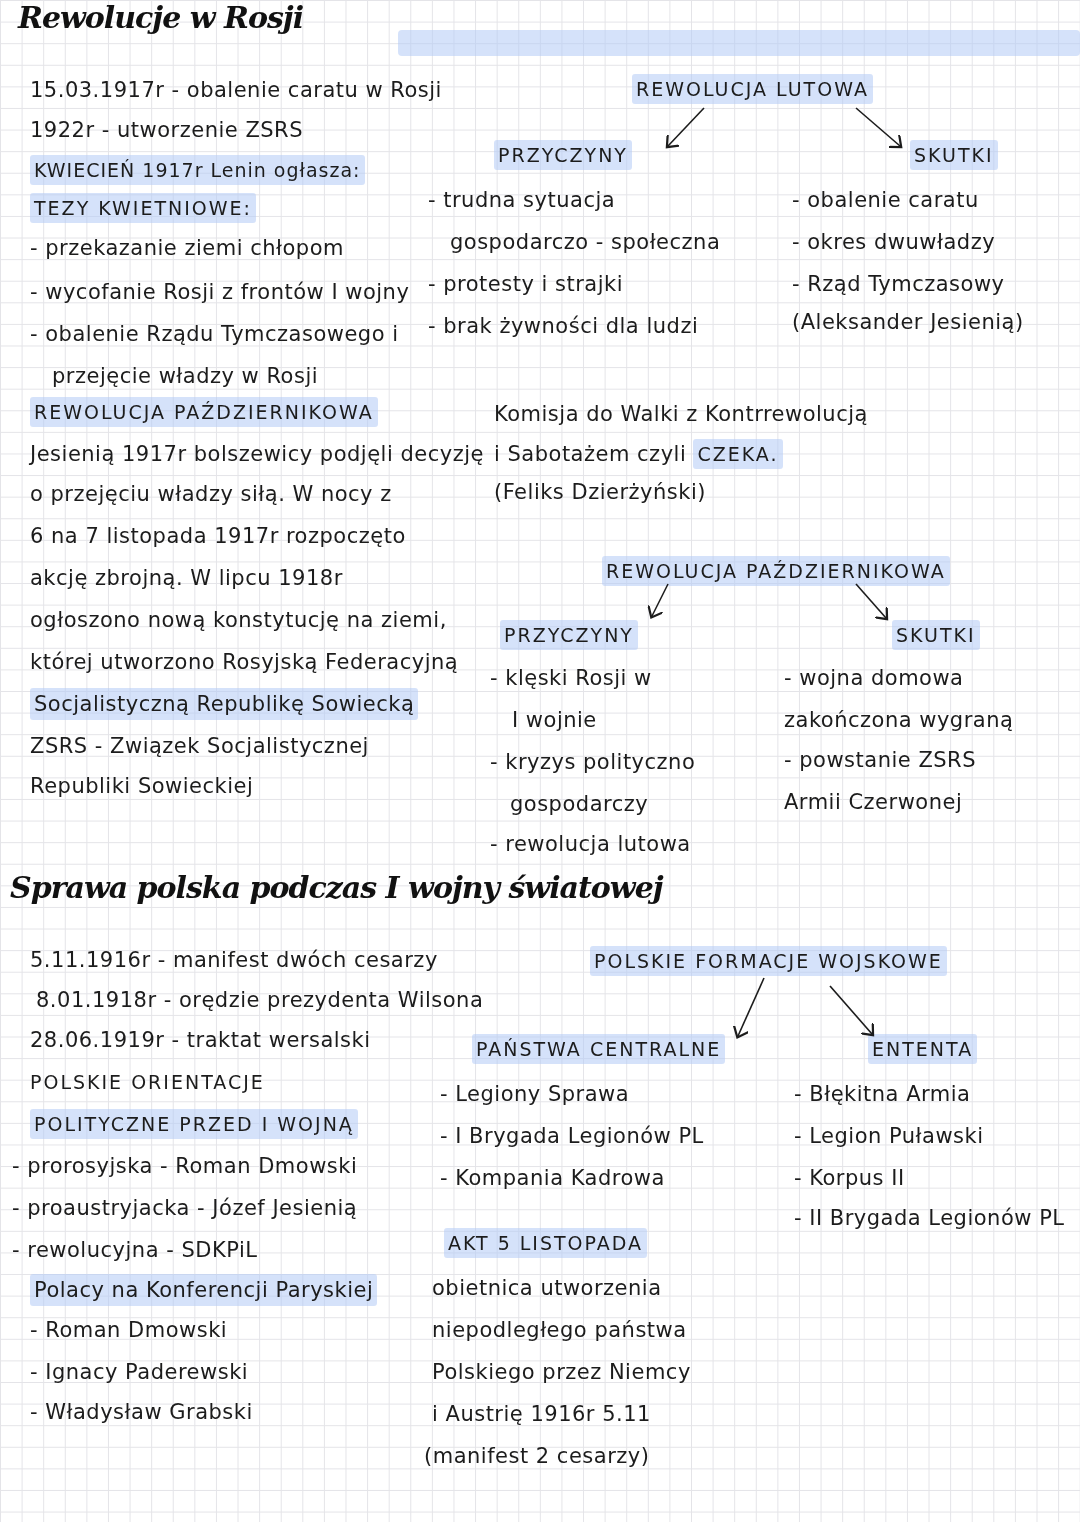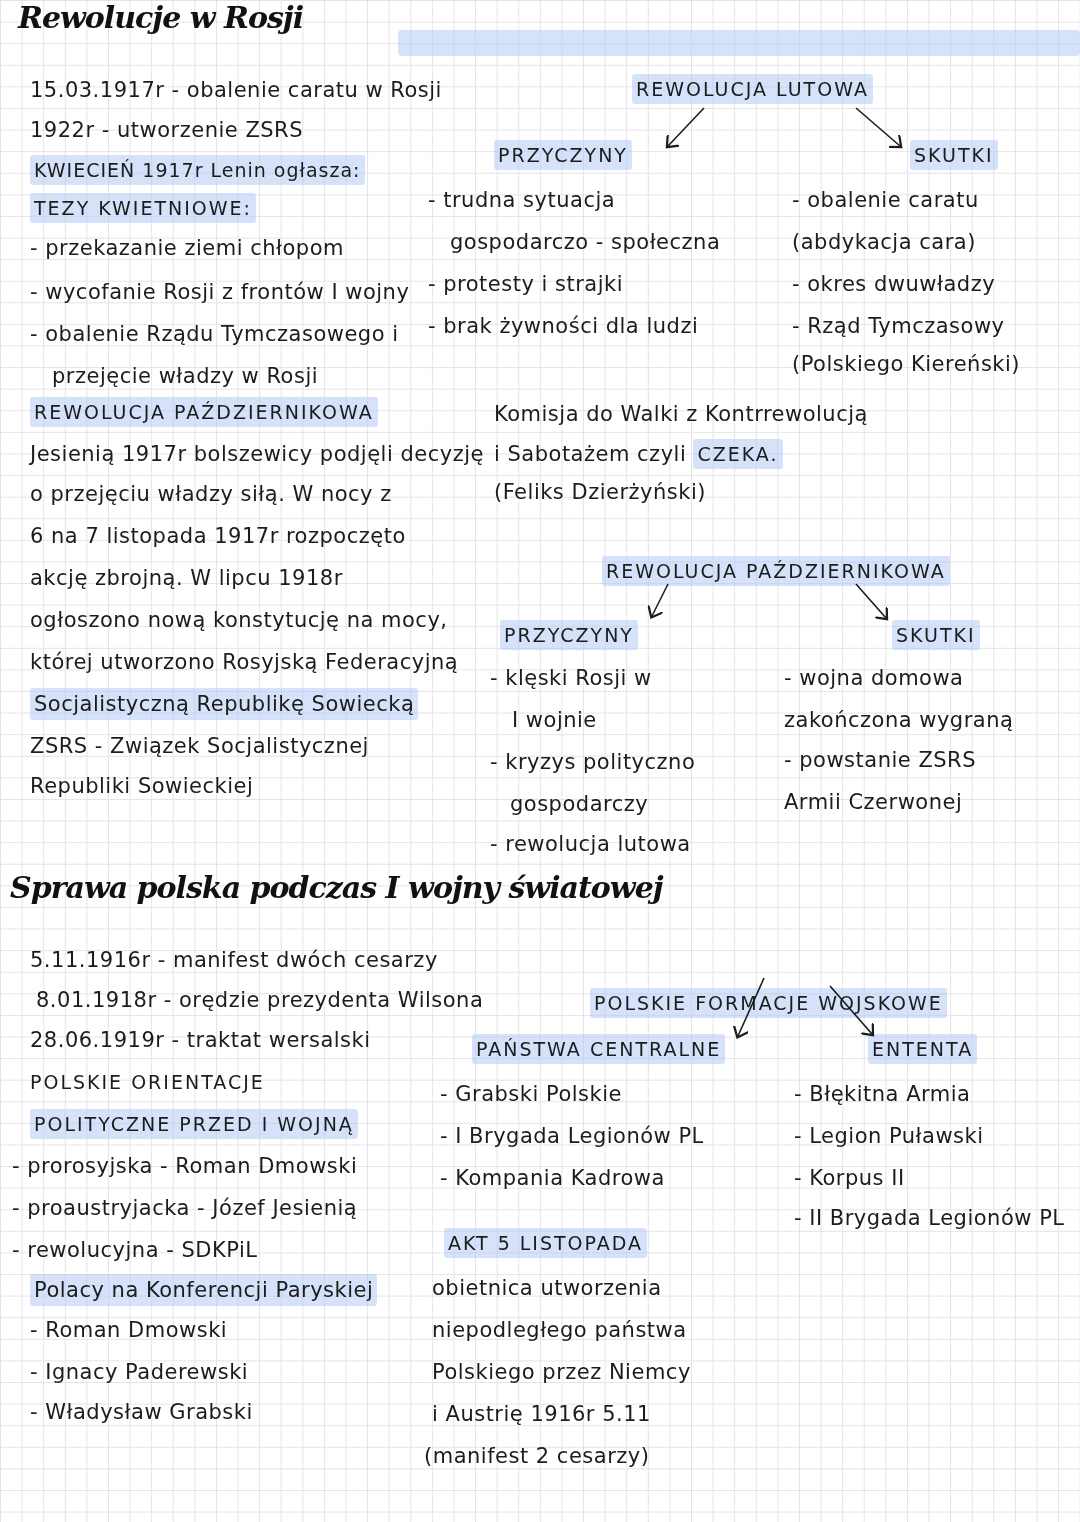--- a/index.html
+++ b/index.html
@@ -39,43 +39,42 @@
   <span class="line" style="margin-top:-6px;"><span class="hl caps">TEZY KWIETNIOWE:</span></span>
   <span class="line" style="margin-top:-4px;">- przekazanie ziemi chłopom</span>
   <span class="line">- wycofanie Rosji z frontów I wojny</span>
   <span class="line" style="margin-top:-2px;">- obalenie Rządu Tymczasowego i</span>
   <span class="line" style="padding-left:22px; margin-top:-2px;">przejęcie władzy w Rosji</span>
   <span class="line" style="margin-top:-8px;"><span class="hl caps">REWOLUCJA PAŹDZIERNIKOWA</span></span>
   <span class="line" style="margin-top:-2px;">Jesienią 1917r bolszewicy podjęli decyzję</span>
   <span class="line" style="margin-top:-4px;">o przejęciu władzy siłą. W nocy z</span>
   <span class="line" style="margin-top:-2px;">6 na 7 listopada 1917r rozpoczęto</span>
   <span class="line" style="margin-top:-2px;">akcję zbrojną. W lipcu 1918r</span>
-  <span class="line" style="margin-top:-2px;">ogłoszono nową konstytucję na mocy,</span>
+  <span class="line" style="margin-top:-2px;">ogłoszono nową konstytucję na ziemi,</span>
   <span class="line" style="margin-top:-2px;">której utworzono Rosyjską Federacyjną</span>
   <span class="line" style="margin-top:-2px;"><span class="hl">Socjalistyczną Republikę Sowiecką</span></span>
   <span class="line" style="margin-top:-2px;">ZSRS - Związek Socjalistycznej</span>
   <span class="line" style="margin-top:-4px;">Republiki Sowieckiej</span>
 </div>
 
 <div class="abs caps hl" style="left:632px; top:74px;">REWOLUCJA LUTOWA</div>
 <div class="abs caps hl" style="left:494px; top:140px;">PRZYCZYNY</div>
 <div class="abs caps hl" style="left:910px; top:140px;">SKUTKI</div>
 
 <div class="abs hand" style="left:428px; top:178px;">
   <span class="line">- trudna sytuacja</span>
   <span class="line" style="padding-left:22px; margin-top:-2px;">gospodarczo - społeczna</span>
   <span class="line" style="margin-top:-2px;">- protesty i strajki</span>
   <span class="line" style="margin-top:-2px;">- brak żywności dla ludzi</span>
 </div>
 <div class="abs hand" style="left:792px; top:178px;">
   <span class="line">- obalenie caratu</span>
-  <span class="line" style="margin-top:-2px;">(abdykacja cara)</span>
   <span class="line" style="margin-top:-2px;">- okres dwuwładzy</span>
   <span class="line" style="margin-top:-2px;">- Rząd Tymczasowy</span>
-  <span class="line" style="margin-top:-6px;">(Polskiego Kiereński)</span>
+  <span class="line" style="margin-top:-6px;">(Aleksander Jesienią)</span>
 </div>
 
 <div class="abs hand" style="left:494px; top:392px;">
   <span class="line">Komisja do Walki z Kontrrewolucją</span>
   <span class="line" style="margin-top:-4px;"><span>i Sabotażem czyli</span> <span class="hl caps">CZEKA.</span></span>
   <span class="line" style="margin-top:-6px;">(Feliks Dzierżyński)</span>
 </div>
 
 <div class="abs caps hl" style="left:602px; top:556px;">REWOLUCJA PAŹDZIERNIKOWA</div>
 <div class="abs caps hl" style="left:500px; top:620px;">PRZYCZYNY</div>
@@ -105,26 +104,26 @@
   <span class="line" style="margin-top:-2px;"><span class="hl caps">POLITYCZNE PRZED I WOJNĄ</span></span>
   <span class="line" style="margin-left:-18px; margin-top:-2px;">- prorosyjska - Roman Dmowski</span>
   <span class="line" style="margin-left:-18px; margin-top:-2px;">- proaustryjacka - Józef Jesienią</span>
   <span class="line" style="margin-left:-18px; margin-top:-2px;">- rewolucyjna - SDKPiL</span>
   <span class="line" style="margin-top:-4px;"><span class="hl">Polacy na Konferencji Paryskiej</span></span>
   <span class="line" style="margin-top:-4px;">- Roman Dmowski</span>
   <span class="line" style="margin-top:-2px;">- Ignacy Paderewski</span>
   <span class="line" style="margin-top:-4px;">- Władysław Grabski</span>
 </div>
 
-<div class="abs caps hl" style="left:590px; top:988px;">POLSKIE FORMACJE WOJSKOWE</div>
+<div class="abs caps hl" style="left:590px; top:946px;">POLSKIE FORMACJE WOJSKOWE</div>
 <div class="abs caps hl" style="left:472px; top:1034px;">PAŃSTWA CENTRALNE</div>
 <div class="abs caps hl" style="left:868px; top:1034px;">ENTENTA</div>
 
 <div class="abs hand" style="left:440px; top:1072px;">
-  <span class="line">- Grabski Polskie</span>
+  <span class="line">- Legiony Sprawa</span>
   <span class="line" style="margin-top:-2px;">- I Brygada Legionów PL</span>
   <span class="line" style="margin-top:-2px;">- Kompania Kadrowa</span>
 </div>
 <div class="abs hand" style="left:794px; top:1072px;">
   <span class="line">- Błękitna Armia</span>
   <span class="line" style="margin-top:-2px;">- Legion Puławski</span>
   <span class="line" style="margin-top:-2px;">- Korpus II</span>
   <span class="line" style="margin-top:-4px;">- II Brygada Legionów PL</span>
 </div>
 

